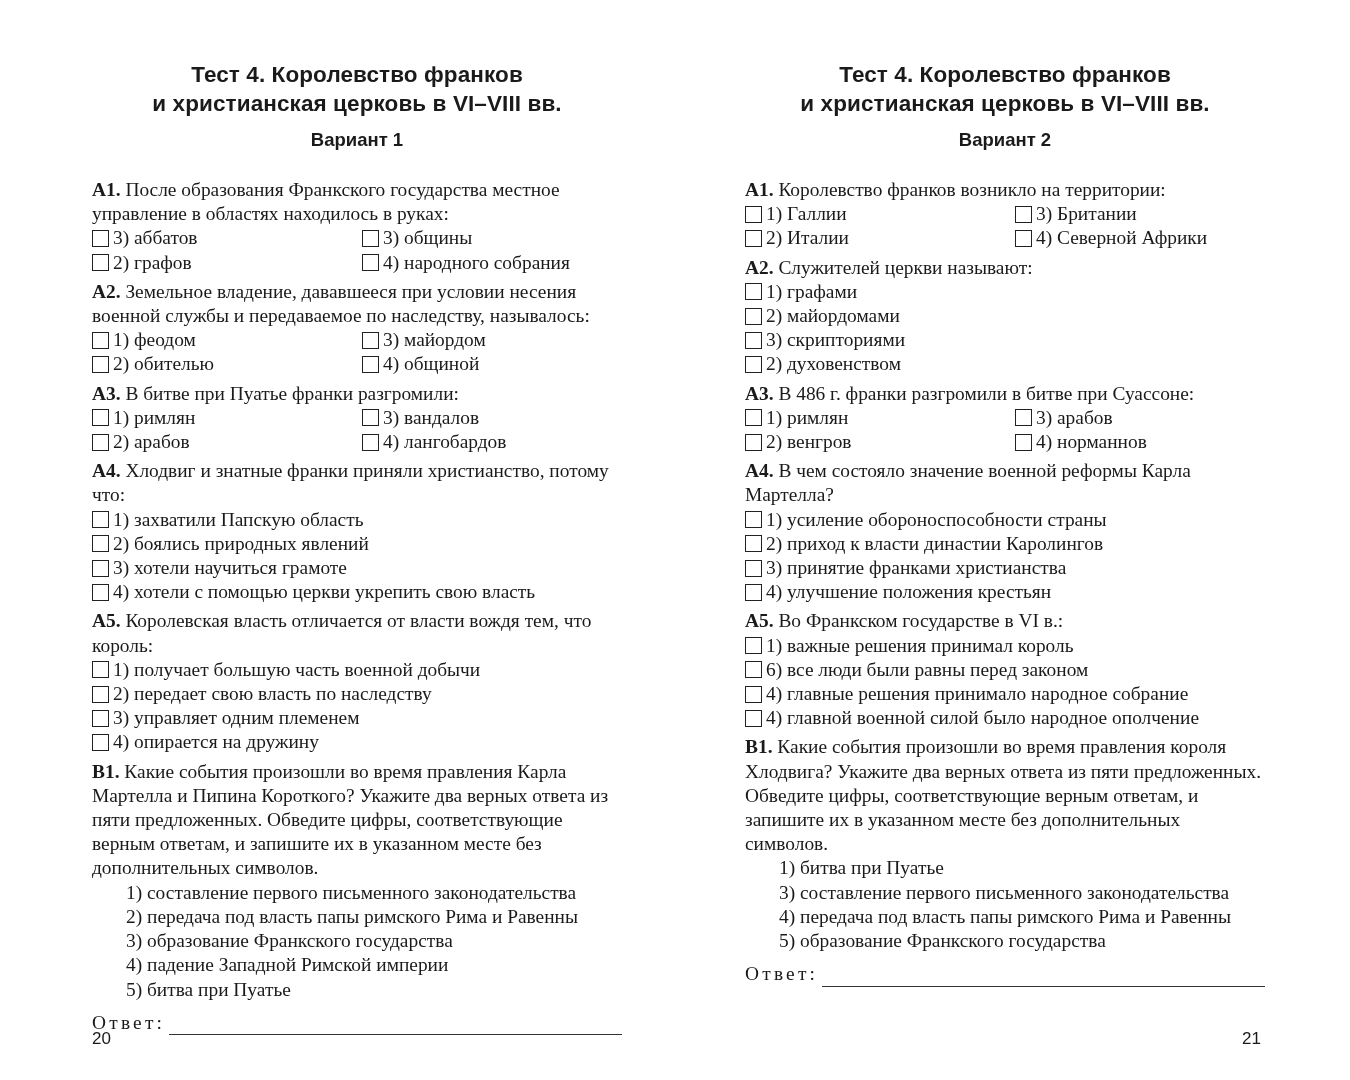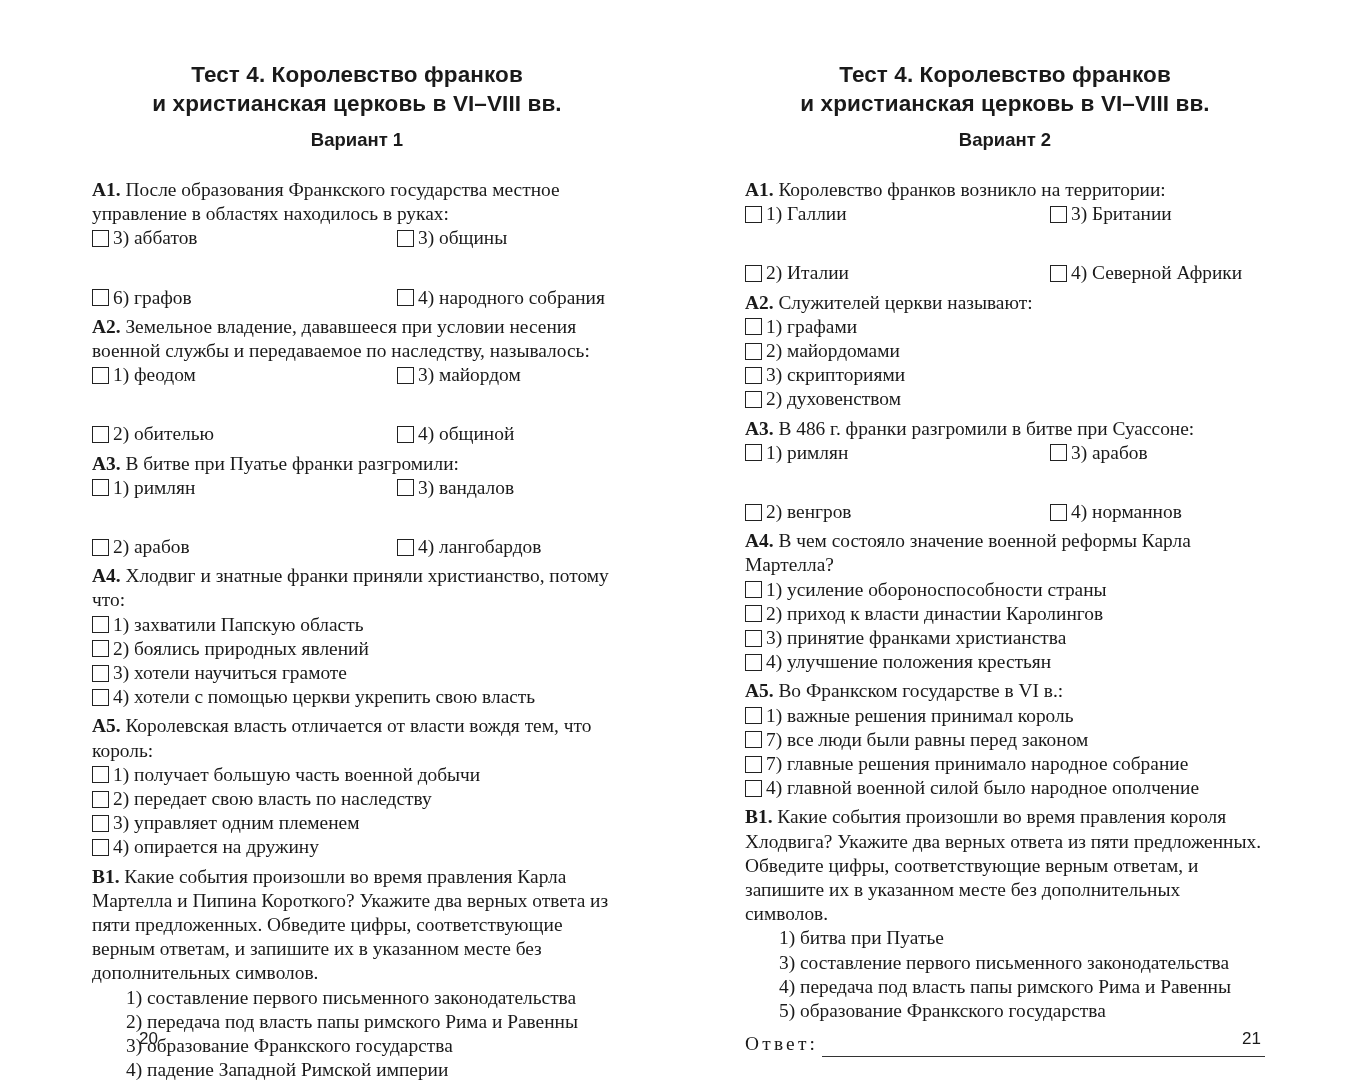--- a/index.html
+++ b/index.html
@@ -18,32 +18,32 @@
   }
   .variant {
     position: absolute; top: 112px; left: 0; width: 100%; text-align: center;
     font-family: "Liberation Sans", "DejaVu Sans", sans-serif; font-weight: bold;
     font-size: 18.5px; line-height: 24px;
   }
   .body { position: absolute; left: 0; top: 146px; width: 100%; font-size: 19.4px; line-height: 24.2px; margin-top: 16px; }
   .q { margin: 0 0 5px 0; }
   .q .stem { display: block; }
   .q .num { font-weight: bold; }
-  .opts-grid { display: grid; grid-template-columns: 270px 1fr; gap: 35px; }
+  .opts-grid { display: grid; grid-template-columns: 270px 1fr; }
   .opt { display: flex; align-items: center; white-space: nowrap; }
   .box { display: inline-block; width: 17px; height: 17px; border: 1.4px solid #222; box-sizing: border-box; margin-right: 4px; flex: none; }
   .list { margin: 0; padding-left: 34px; }
   .list div { white-space: nowrap; }
   .answer { margin-top: 9px; display: flex; align-items: flex-end; }
   .answer .lbl { letter-spacing: 3.2px; }
   .answer .line { flex: 1; border-bottom: 1.3px solid #333; margin-left: 4px; height: 16px; }
   .pagenum {
     position: absolute; top: 1013px; font-family: "Liberation Sans", "DejaVu Sans", sans-serif; font-size: 17px;
   }
-  .left .pagenum { left: 0; margin-left: 47px; }
+  .left .pagenum { left: 0; }
   .right .pagenum { right: 4px; }
 </style>
 </head>
 <body>
 
 <div class="page left">
   <div class="title">
     <div>Тест 4. Королевство франков</div>
     <div>и христианская церковь в VI–VIII вв.</div>
   </div>
@@ -57,21 +57,21 @@
         <label class="opt">
             <span class="box"></span>
             <span>3) аббатов</span>
           </label>
         <label class="opt">
             <span class="box"></span>
             <span>3) общины</span>
           </label>
         <label class="opt">
             <span class="box"></span>
-            <span>6) графов</span>
+            <span>2) графов</span>
           </label>
         <label class="opt">
             <span class="box"></span>
             <span>4) народного собрания</span>
           </label>
       </div>
     </div>
 
     <div class="q">
       <span class="stem"><span class="num">А2.</span> <span>Земельное владение, дававшееся при условии несения военной службы и передаваемое по наследству, называлось:</span></span>
@@ -269,25 +269,25 @@
     </div>
 
     <div class="q">
       <span class="stem"><span class="num">А5.</span> <span>Во Франкском государстве в VI в.:</span></span>
       <label class="opt">
           <span class="box"></span>
           <span>1) важные решения принимал король</span>
         </label>
       <label class="opt">
           <span class="box"></span>
-          <span>7) все люди были равны перед законом</span>
-        </label>
-      <label class="opt">
-          <span class="box"></span>
-          <span>7) главные решения принимало народное собрание</span>
+          <span>6) все люди были равны перед законом</span>
+        </label>
+      <label class="opt">
+          <span class="box"></span>
+          <span>4) главные решения принимало народное собрание</span>
         </label>
       <label class="opt">
           <span class="box"></span>
           <span>4) главной военной силой было народное ополчение</span>
         </label>
     </div>
 
     <div class="q">
       <span class="stem"><span class="num">В1.</span> <span>Какие события произошли во время правления короля Хлодвига? Укажите два верных ответа из пяти предложенных. Обведите цифры, соответствующие верным ответам, и запишите их в указанном месте без дополнительных символов.</span></span>
       <div class="list">

